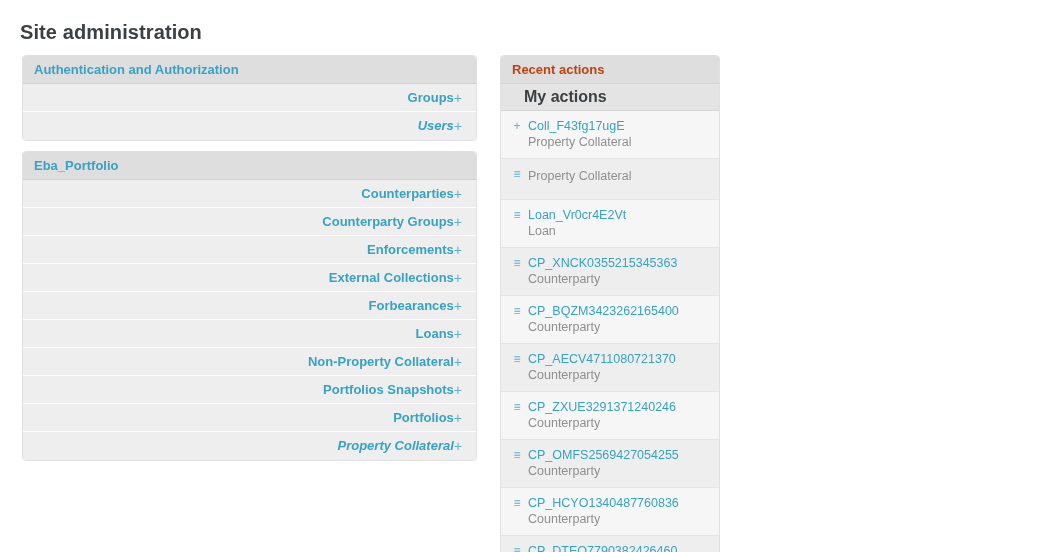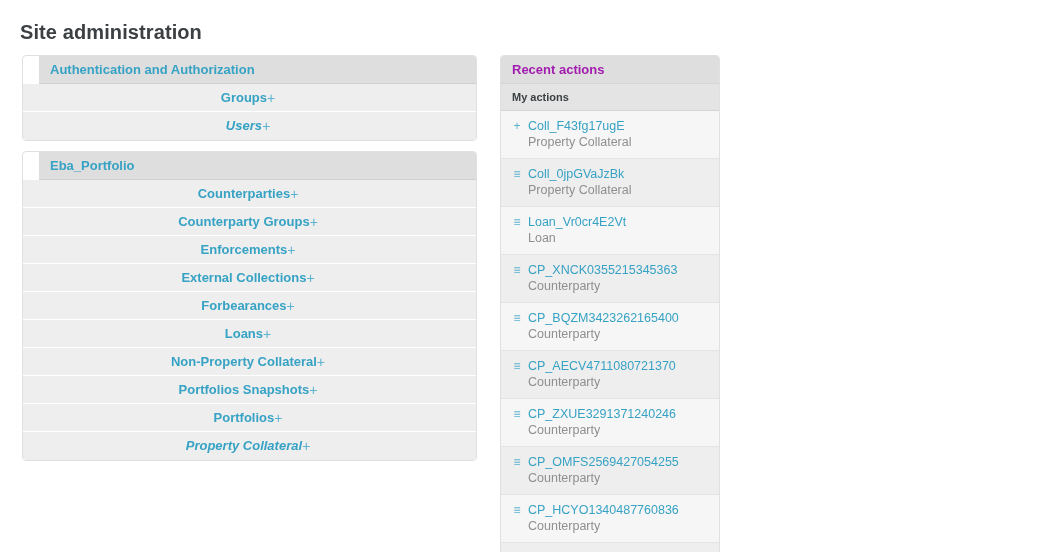--- a/index.html
+++ b/index.html
@@ -54,34 +54,33 @@
     overflow: hidden;
   }
 
   .module-caption {
     background: #dedede;
     padding: 8px 11px 8px 11px;
     border-bottom: 1px solid #d0d0d0;
     height: 28px;
     display: flex;
     align-items: center;
-    margin-left: 16px;
   }
   .module-caption .caption-link {
     color: #36a2c4;
     font-weight: bold;
     font-size: 13px;
     text-decoration: none;
     line-height: 14px;
   }
 
   .model-row {
     display: flex;
     align-items: center;
-    justify-content: center;
+    justify-content: flex-end;
     background: #eeeeee;
     border-bottom: 1px solid #ffffff;
     padding: 7px 13px 7px 11px;
     height: 28px;
   }
   .model-row:last-child { border-bottom: none; font-style: italic; }
   .model-row .model-name {
     color: #36a2c4;
     font-weight: bold;
     font-size: 13px;
@@ -113,37 +112,38 @@
     background: #dedede;
     padding: 8px 11px;
     height: 28px;
     display: flex;
     align-items: center;
     border-bottom: 1px solid #d5d5d5;
   }
   .sidebar-caption .caption-text {
     font-size: 13px;
     font-weight: bold;
-    color: #a21caf;
+    color: #c2410c;
     line-height: 14px;
   }
 
   .sidebar-subcaption {
     background: #e4e4e4;
     padding: 8px 11px;
     height: 27px;
     display: flex;
     align-items: center;
     border-bottom: 1px solid #d5d5d5;
   }
   .sidebar-subcaption .subcaption-text {
-    font-size: 11px;
+    font-size: 16px;
     font-weight: bold;
     color: #3c4043;
     line-height: 14px;
+    margin-left: 12px;
   }
 
   .actionlist {
     list-style: none;
     margin: 0;
     padding: 0;
   }
   .actionlist li {
     position: relative;
     padding: 8px 10px 9px 27px;
@@ -258,21 +258,20 @@
       <span class="subcaption-text">My actions</span>
     </div>
     <ul class="actionlist">
         <li>
           <span class="action-icon">+</span>
           <a class="action-link" href="#">Coll_F43fg17ugE</a>
           <span class="action-model">Property Collateral</span>
         </li>
         <li class="odd">
           <span class="action-icon">≡</span>
-          <a class="action-link" href="#">Coll_0jpGVaJzBk</a>
           <span class="action-model">Property Collateral</span>
         </li>
         <li>
           <span class="action-icon">≡</span>
           <a class="action-link" href="#">Loan_Vr0cr4E2Vt</a>
           <span class="action-model">Loan</span>
         </li>
         <li class="odd">
           <span class="action-icon">≡</span>
           <a class="action-link" href="#">CP_XNCK0355215345363</a>

